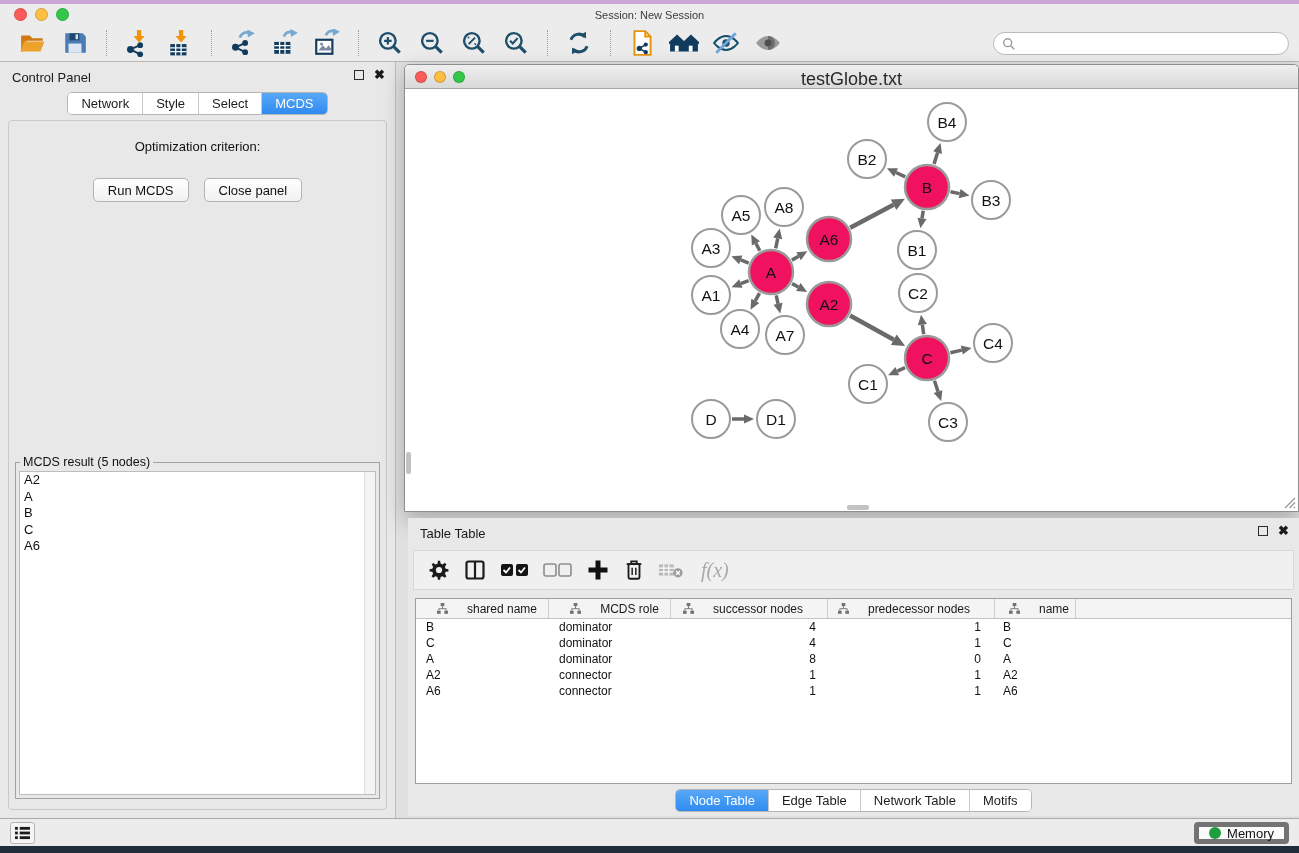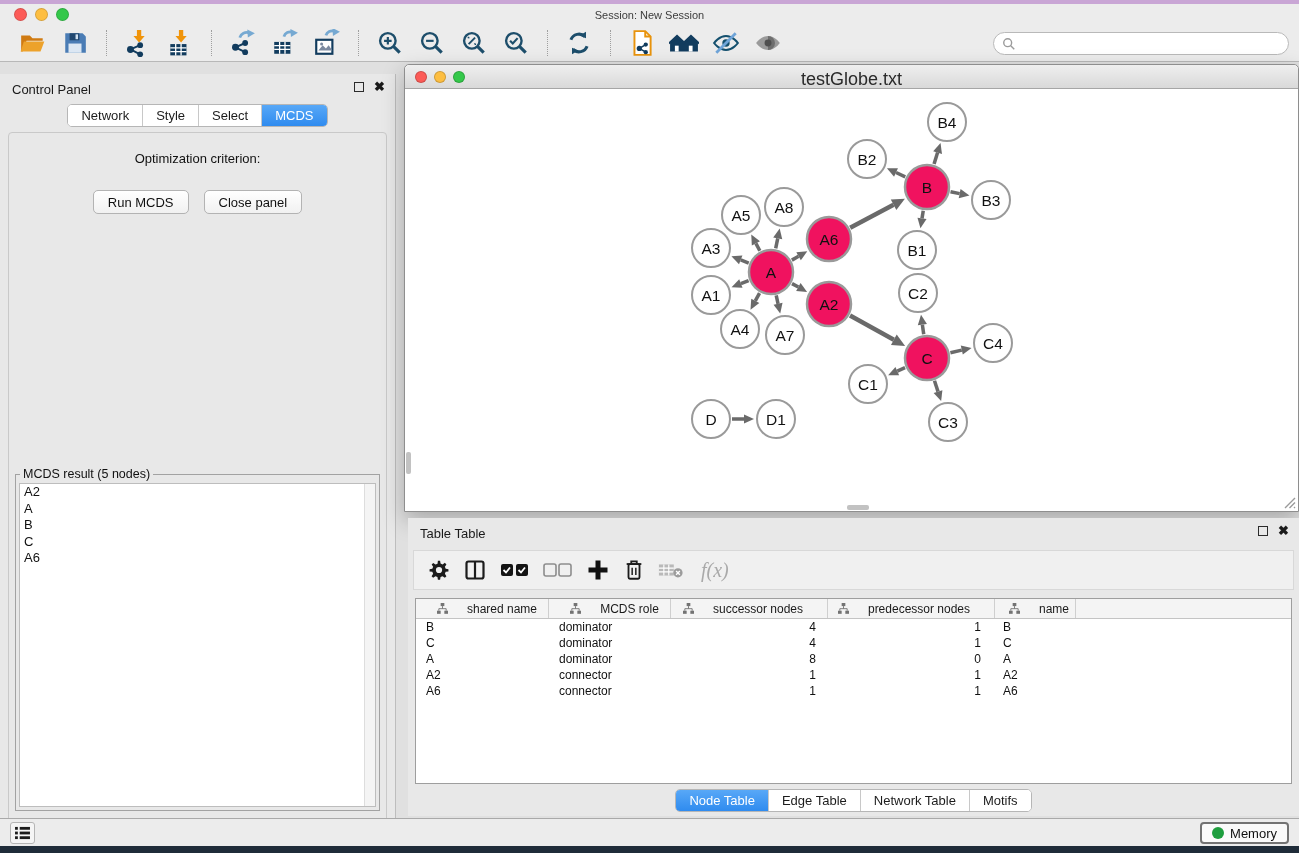--- a/index.html
+++ b/index.html
@@ -16,21 +16,21 @@
 
   .toolbar { position:absolute; top:25px; left:0; right:0; height:37px; background:#ececec; border-bottom:1px solid #b8b8b8; display:flex; align-items:center; padding-left:12px; }
   .tb-btn { width:32px; height:30px; display:flex; align-items:center; justify-content:center; margin:0 5px; }
   .tb-sep { width:1px; height:26px; border-left:1px dotted #9f9f9f; margin:0 10px; }
   .search-field { position:absolute; right:10px; top:7px; width:296px; height:23px; background:#fff; border:1px solid #b9b9b9; border-radius:12px; display:flex; align-items:center; padding-left:8px; }
 
   
   .main { position:absolute; top:62px; left:0; right:0; bottom:35px; background:#e0e0e0; }
 
   
-  .control-panel { position:absolute; left:0; top:12px; width:396px; height:100%; background:#e8e8e8; border-right:1px solid #bdbdbd; }
+  .control-panel { position:absolute; left:0; top:0; width:396px; height:100%; background:#e8e8e8; border-right:1px solid #bdbdbd; }
   .panel-head { position:relative; height:30px; }
   .panel-head .ph-title { position:absolute; left:12px; top:8px; font-size:13px; color:#1a1a1a; }
   .ph-icons { position:absolute; right:10px; top:8px; display:flex; gap:10px; align-items:center; }
   .float-ico { width:10px; height:10px; border:1.6px solid #2b2b2b; }
   .close-ico { font-size:13px; font-weight:bold; color:#1a1a1a; line-height:10px; }
   .seg-tabs { display:flex; justify-content:center; }
   .seg { display:flex; border:1px solid #b6b6b6; border-radius:5px; background:#fff; overflow:hidden; }
   .seg .tab { padding:3px 13px; font-size:13px; color:#1c1c1c; border-right:1px solid #c8c8c8; background:#fff; white-space:nowrap; }
   .seg .tab:last-child { border-right:none; }
   .seg .tab.active { background:linear-gradient(#58a8f7,#2f8bef); color:#fff; }
@@ -68,21 +68,21 @@
   .trow { display:flex; height:16px; align-items:center; }
   .tcell { font-size:12px; color:#111; overflow:hidden; white-space:nowrap; }
   .c0{width:133px; padding-left:10px;} .c1{width:122px; padding-left:10px;}
   .c2{width:157px; text-align:right; padding-right:12px;} .c3{width:167px; text-align:right; padding-right:14px;}
   .c4{width:81px; padding-left:8px;} .cx{flex:1;}
   .tp-tabs { position:absolute; left:0; right:0; bottom:4px; display:flex; justify-content:center; }
 
   
   .statusbar { position:absolute; left:0; right:0; top:818px; height:28px; background:#ececec; border-top:1px solid #a9a9a9; }
   .list-btn { position:absolute; left:10px; top:3px; width:25px; height:22px; background:#f5f5f5; border:1px solid #b5b5b5; border-radius:3px; display:flex; align-items:center; justify-content:center; }
-  .memory-btn { position:absolute; right:10px; top:3px; height:22px; background:#fafafa; border:2px solid #737373; border-radius:4px; display:flex; align-items:center; gap:6px; padding:0 10px; font-size:13px; color:#111; }
+  .memory-btn { position:absolute; right:10px; top:3px; height:22px; background:#fafafa; border:5px solid #737373; border-radius:4px; display:flex; align-items:center; gap:6px; padding:0 10px; font-size:13px; color:#111; }
   .mem-dot { width:12px; height:12px; border-radius:50%; background:#1e9e3e; }
   .bottom-strip { position:absolute; left:0; right:0; bottom:0; height:7px; background:#1f2c39; }
 </style>
 </head>
 <body>
 
 <div id="app">
   <div class="top-strip"></div>
 
   <div class="titlebar">

